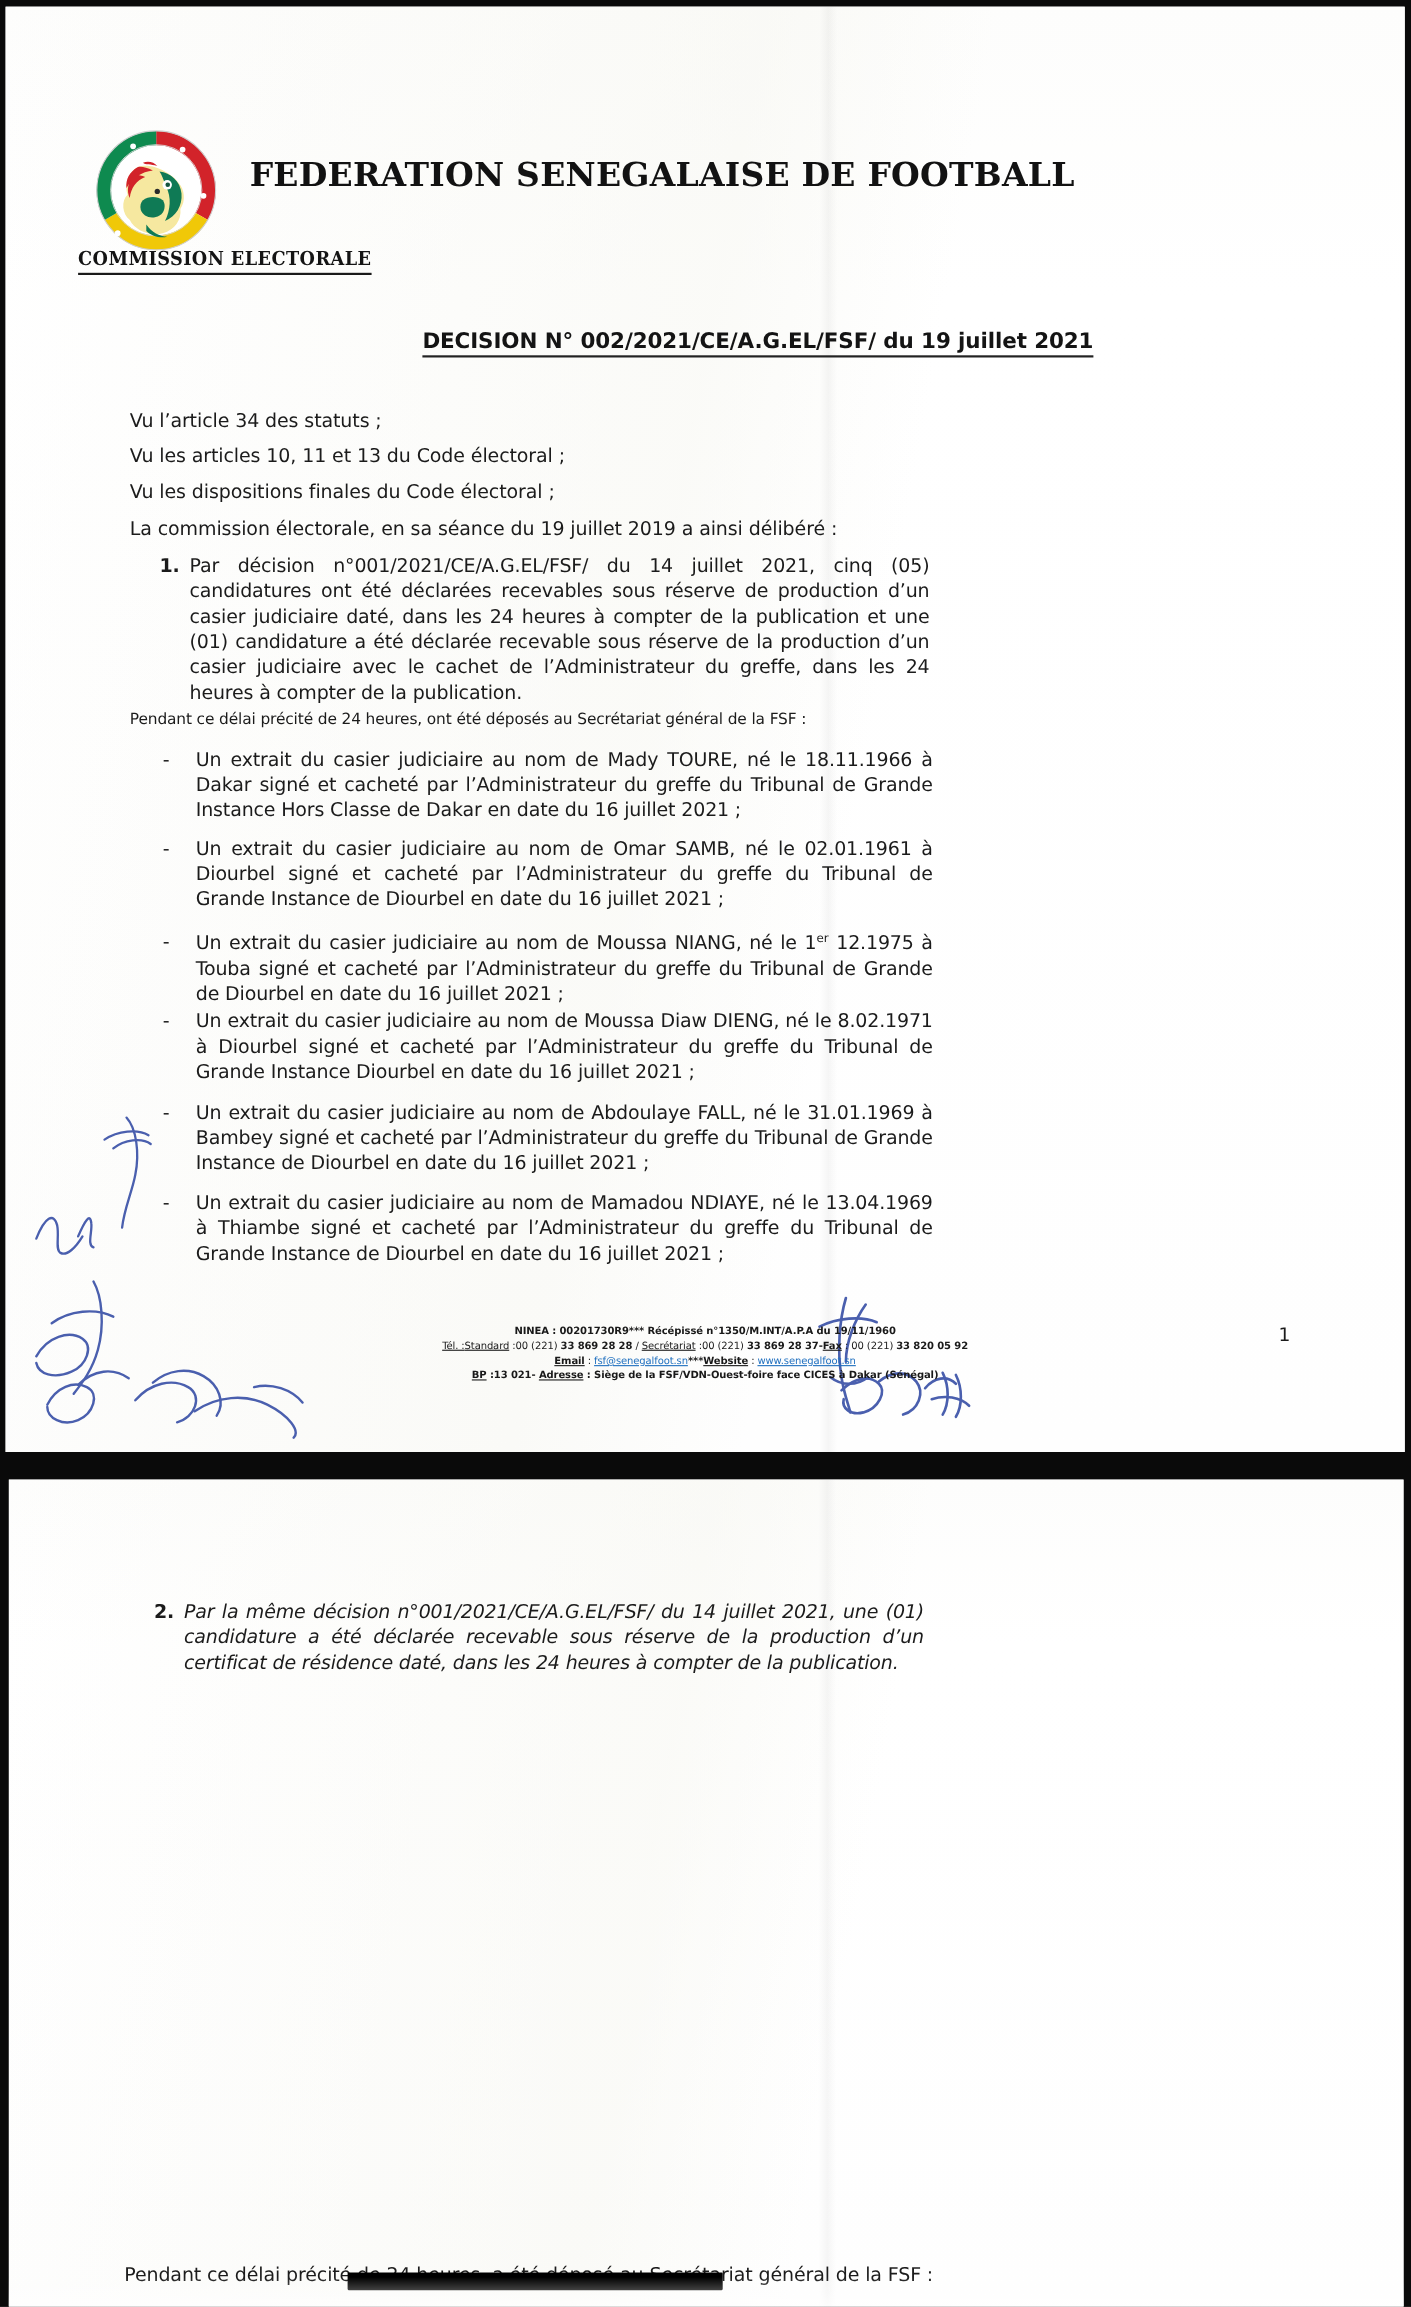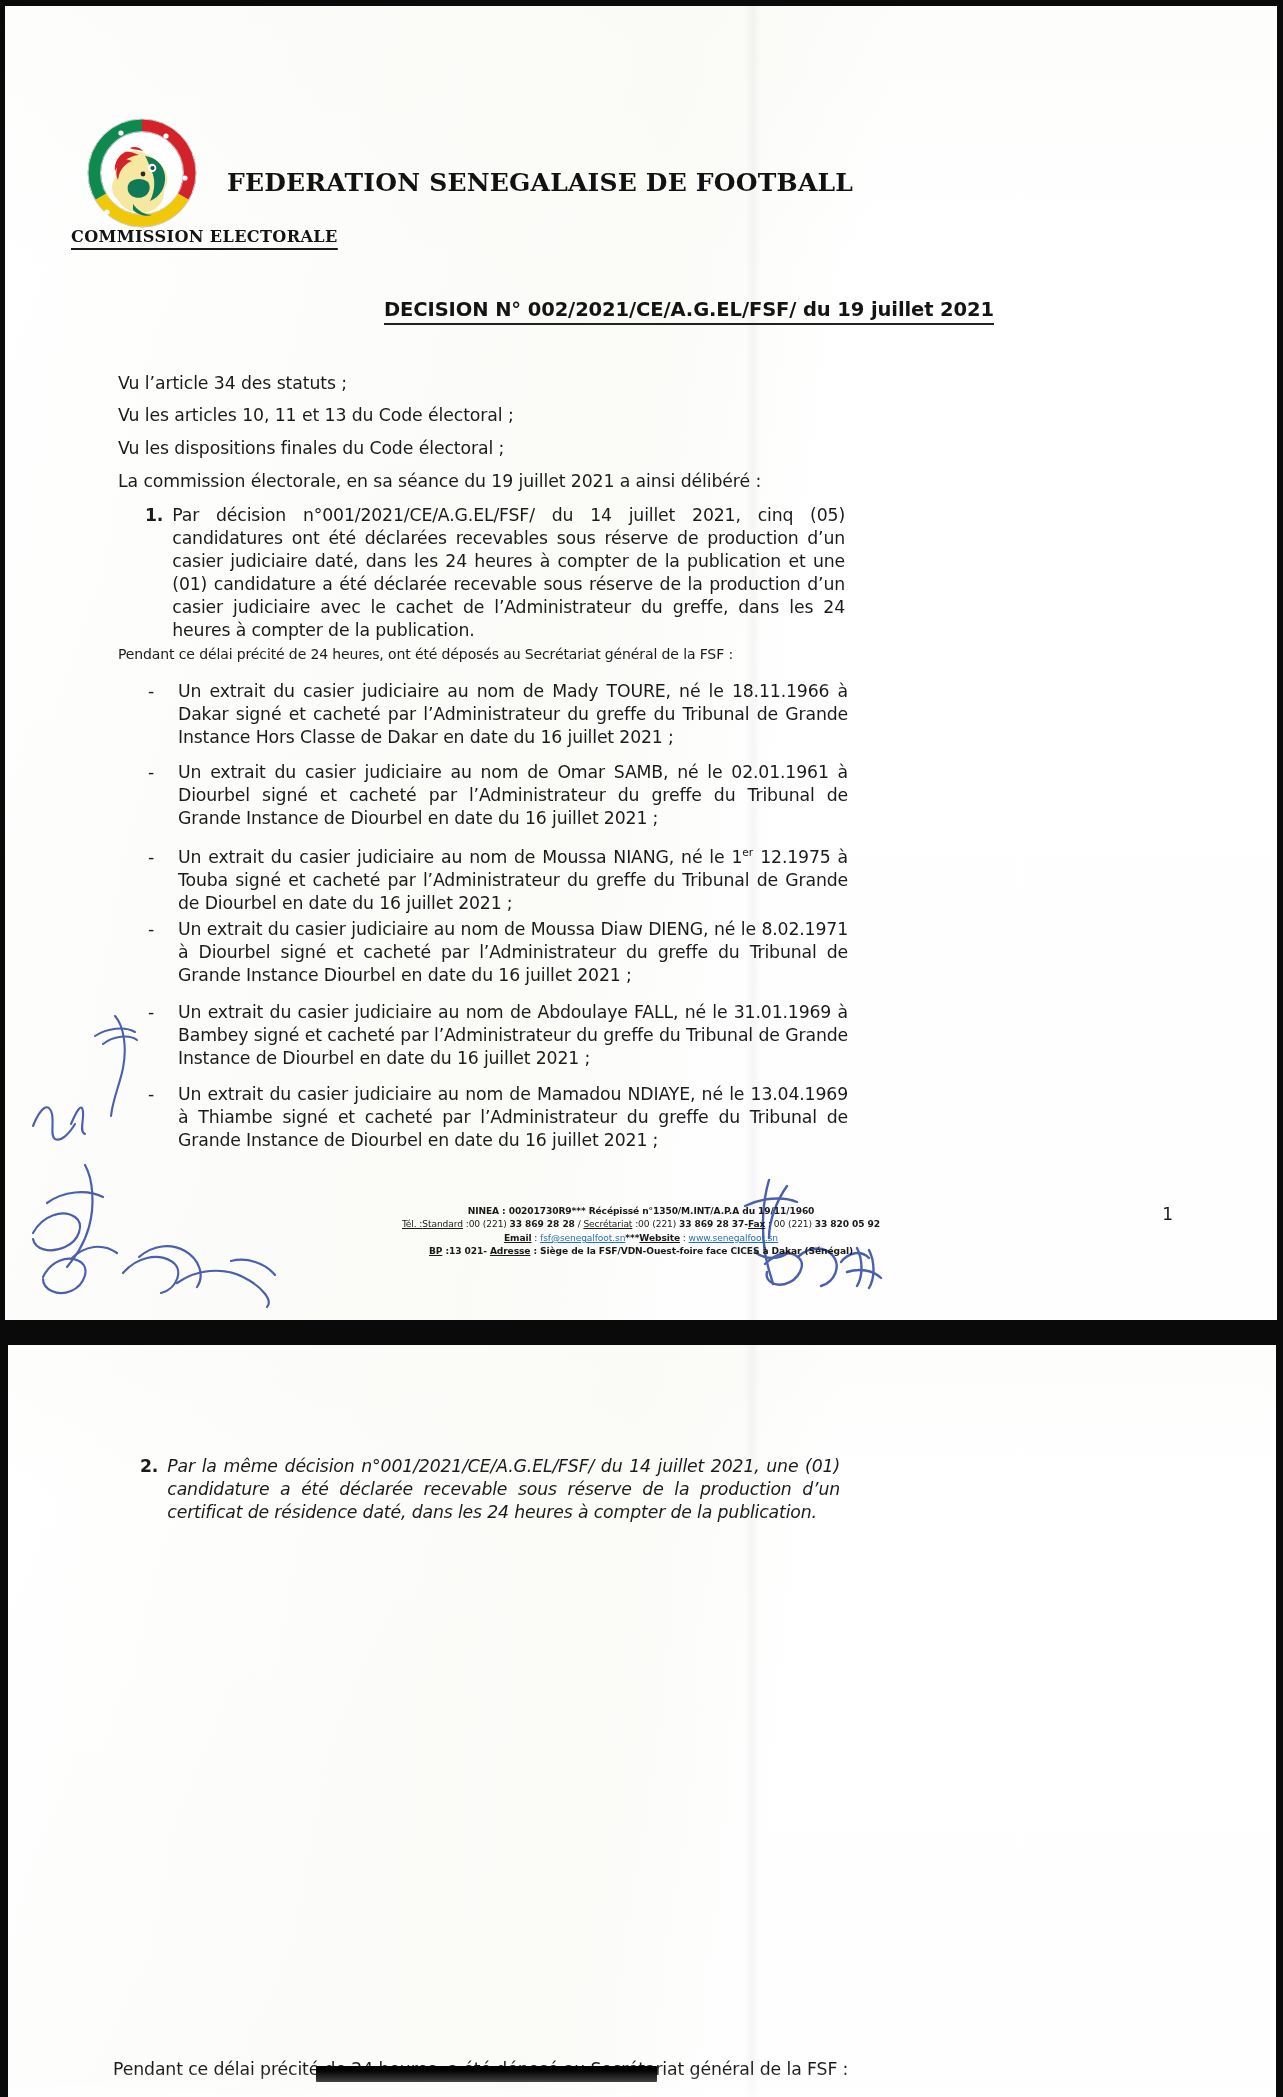--- a/index.html
+++ b/index.html
@@ -61,24 +61,24 @@
   .logo {
     position: absolute;
     left: 80px;
     top: 110px;
     width: 114px;
     height: 114px;
   }
   .org-title {
     position: absolute;
     left: 222px;
-    top: 162px;
+    top: 136px;
     font-family: "DejaVu Serif", serif;
     font-weight: bold;
-    font-size: 25px;
+    font-size: 30px;
     letter-spacing: 0.2px;
     color: #121212;
     white-space: nowrap;
   }
   .commission {
     position: absolute;
     left: 66px;
     top: 220px;
     font-family: "DejaVu Serif", serif;
     font-weight: bold;
@@ -283,21 +283,21 @@
     <div class="commission">COMMISSION ELECTORALE</div>
   </div>
 
   <div class="doc-title">
     <span>DECISION N° 002/2021/CE/A.G.EL/FSF/ du 19 juillet 2021</span>
   </div>
 
   <div class="vu" style="top:367px">Vu l’article 34 des statuts ;</div>
   <div class="vu" style="top:399px">Vu les articles 10, 11 et 13 du Code électoral ;</div>
   <div class="vu" style="top:432px">Vu les dispositions finales du Code électoral ;</div>
-  <div class="vu" style="top:465px">La commission électorale, en sa séance du 19 juillet 2021 a ainsi délibéré :</div>
+  <div class="vu" style="top:465px">La commission électorale, en sa séance du 19 juillet 2019 a ainsi délibéré :</div>
 
   <div class="num-item" style="top:498px">
     <span class="marker">1.</span>
     <span class="txt">Par décision n°001/2021/CE/A.G.EL/FSF/ du 14 juillet 2021, cinq (05) candidatures ont été déclarées recevables sous réserve de production d’un casier judiciaire daté, dans les 24 heures à compter de la publication et une (01) candidature a été déclarée recevable sous réserve de la production d’un casier judiciaire avec le cachet de l’Administrateur du greffe, dans les 24 heures à compter de la publication.</span>
   </div>
 
   <div class="lead" style="top:640px">Pendant ce délai précité de 24 heures, ont été déposés au Secrétariat général de la FSF :</div>
 
   <div class="dash-item" style="top:674px">
     <span class="marker">-</span>

